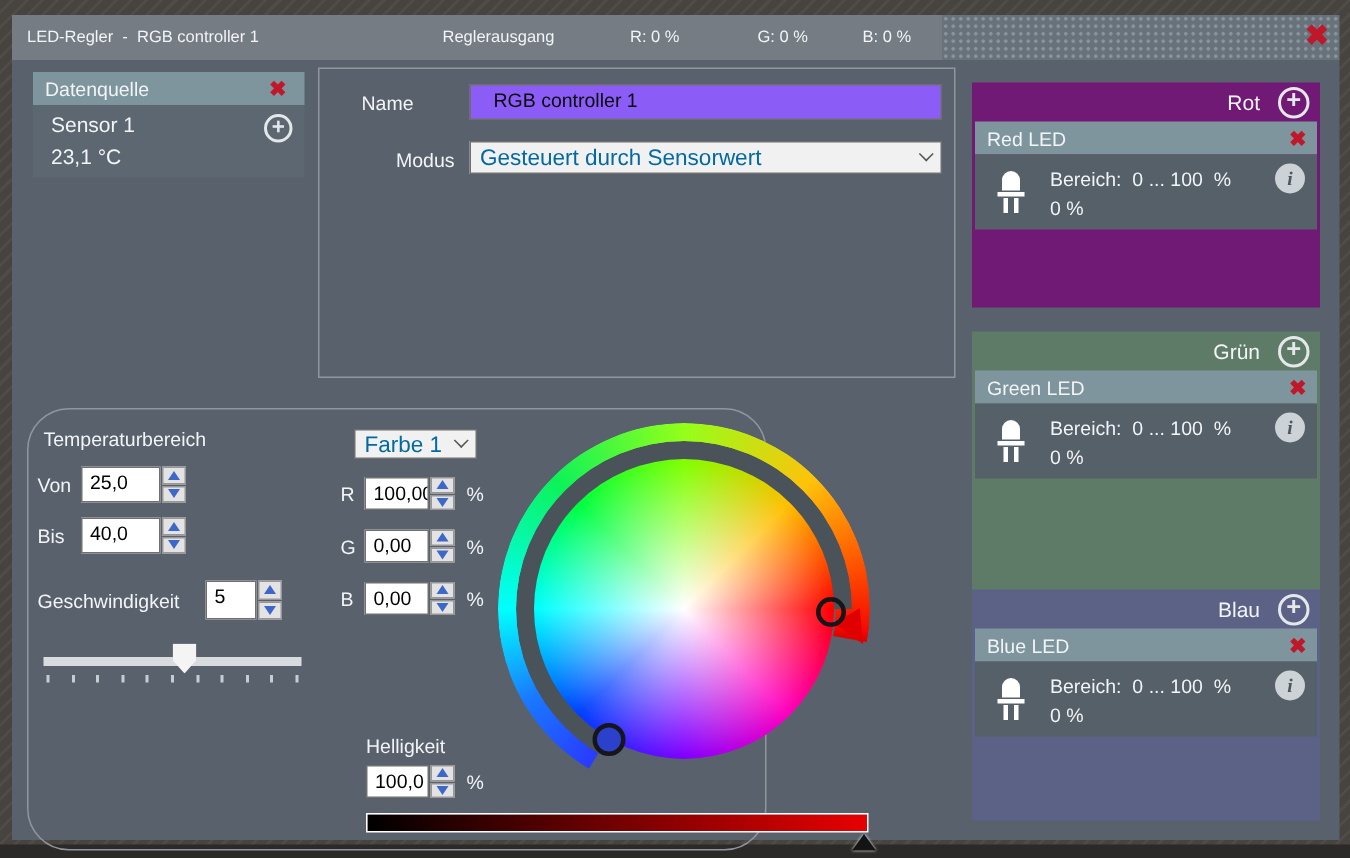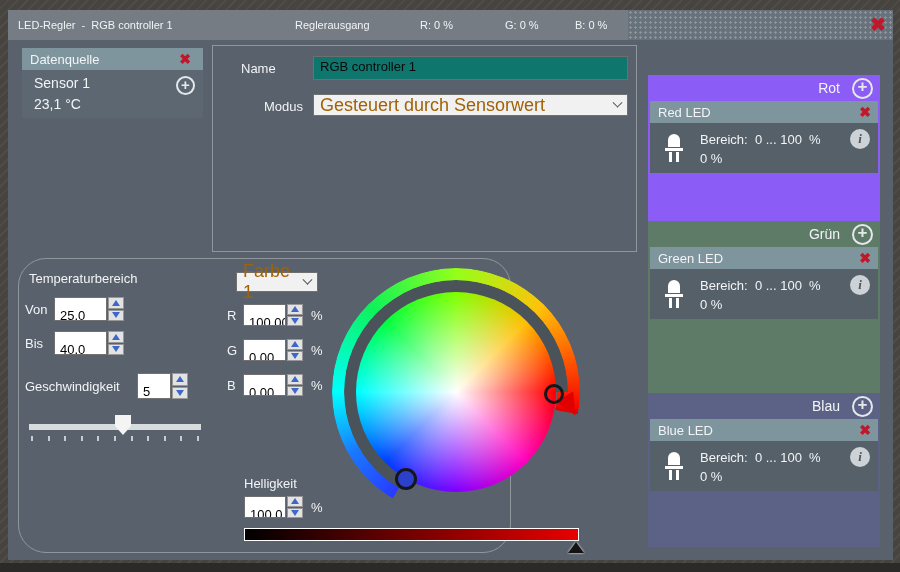--- a/index.html
+++ b/index.html
@@ -47,34 +47,34 @@
   .ds-header { height:22px; display:flex; align-items:center; padding:0 12px 0 8px; font-size:13px; }
   .ds-header .xicon { margin-left:auto; }
   .ds-body { height:48px; background:#5d6771; position:relative; font-size:14px; }
   .ds-sensor { position:absolute; left:12px; top:5px; }
   .ds-plus { position:absolute; right:8px; top:6px; }
   .ds-value { position:absolute; left:12px; top:26px; }
 
   
   .panel { position:absolute; border:1px solid #90969c; }
   .top-panel { left:204px; top:5px; width:425px; height:207px; }
-  .bottom-panel { left:10px; top:218px; width:493px; height:295px;border-radius:28px; }
+  .bottom-panel { left:10px; top:232px; width:493px; height:295px;border-radius:28px; }
   .lbl { position:absolute; font-size:13px; }
 
-  .field { position:absolute; background:#0f766e; border:1px solid #6e6e6e; color:#0a0a0a;
-    font-size:13px; padding:2px 6px; font-family:"Liberation Sans", sans-serif; }
-  .dd { position:absolute; background:#f1f1f1; border:1px solid #707070; color:#a16207;
-    font-size:18px; display:flex; align-items:center; padding:0 6px; }
+  .field { position:absolute; background:#8b5cf6; border:1px solid #6e6e6e; color:#0a0a0a;
+    font-size:13px; padding:2px 15px; font-family:"Liberation Sans", sans-serif; }
+  .dd { position:absolute; background:#f1f1f1; border:1px solid #707070; color:#0369a1;
+    font-size:15px; display:flex; align-items:center; padding:0 6px; }
   .chev { margin-left:auto; width:7px; height:7px; border-right:1.5px solid #555;
     border-bottom:1.5px solid #555; transform:rotate(45deg) translate(-2px,-2px); }
 
   
   .spin { position:absolute; display:flex; }
   .spin-val { flex:1; background:#fff; border:1px solid #707070; color:#000; font-size:13px;
-    padding:10px 5px; overflow:hidden; }
+    padding:2px 5px; overflow:hidden; }
   .spin-btns { width:16px; display:flex; flex-direction:column; margin-left:1px; }
   .spin-b { flex:1; background:#e3e3e3; border:1px solid #979797; display:flex;
     align-items:center; justify-content:center; }
   .spin-b + .spin-b { margin-top:1px; }
   .tri-up { width:0; height:0; border-left:4px solid transparent; border-right:4px solid transparent;
     border-bottom:6px solid #3e68c8; }
   .tri-down { width:0; height:0; border-left:4px solid transparent; border-right:4px solid transparent;
     border-top:6px solid #3e68c8; }
 
   
@@ -298,21 +298,21 @@
             <span class="tri-down"></span>
           </div>
       </div>
     </div>
     <span class="lbl" style="left:292px; top:241px;">%</span>
 
     <div class="grad-bar"></div>
     <div class="grad-marker"></div>
   </div>
 
-  <div class="led-group lg-rot" style="background-color: #8b5cf6; margin-top: 20px;">
+  <div class="led-group lg-rot" style="background-color: #701a75;">
     <div class="group-header">
       <span>Rot</span>
       <span class="plus">+</span>
     </div>
     <div class="led-card">
       <div class="card-header teal">
         <span>Red LED</span>
         <span class="xicon">✖</span>
       </div>
       <div class="card-body">

